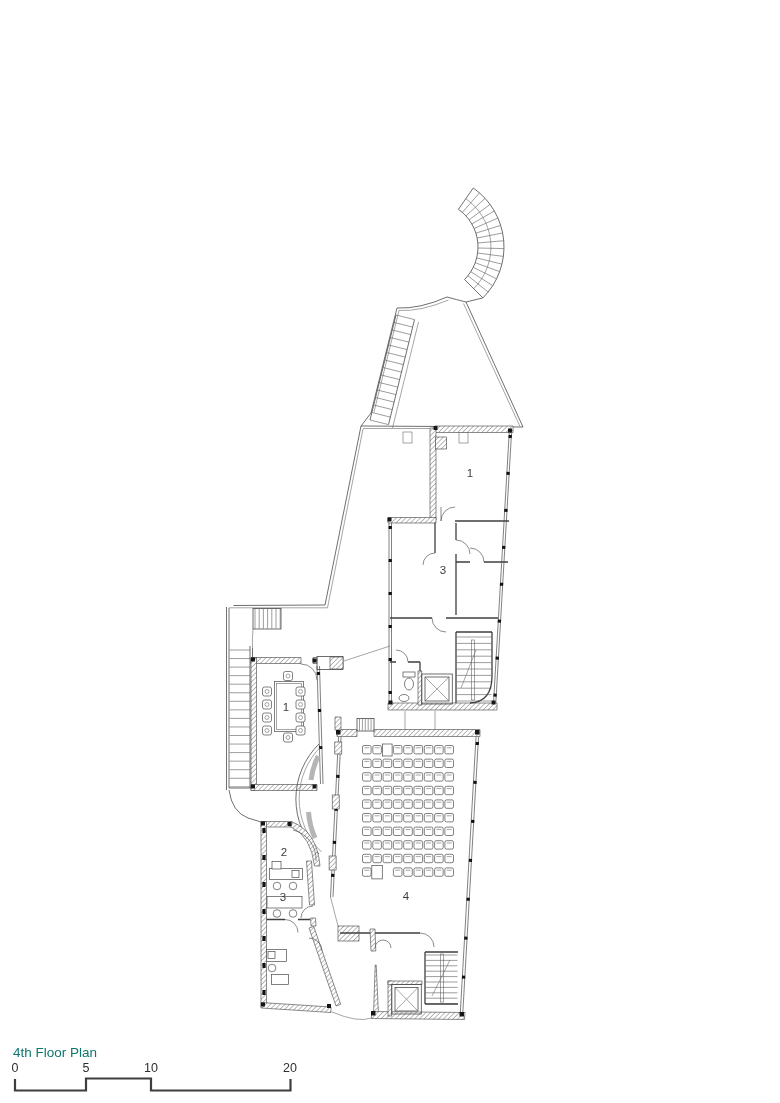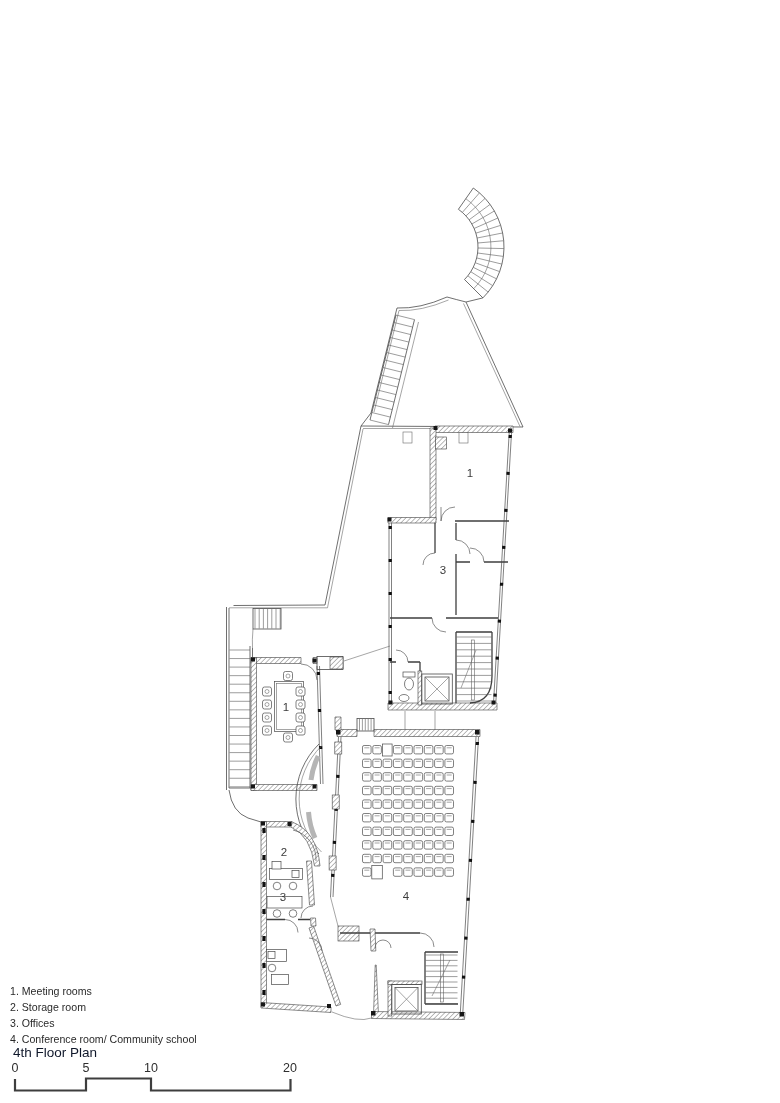--- a/index.html
+++ b/index.html
@@ -12,21 +12,21 @@
   .part{fill:none;stroke:#3f3f3f;stroke-width:1.3;}
   .door{fill:none;stroke:#5a5a5a;stroke-width:0.7;}
   .win{fill:none;stroke:#4a4a4a;stroke-width:0.7;}
   .tick{fill:none;stroke:#101010;stroke-width:3.2;}
   .col{fill:#161616;stroke:none;}
   .tread{stroke:#5a5a5a;stroke-width:0.6;}
   .furn{fill:#fff;stroke:#4a4a4a;stroke-width:0.7;}
   .roomlabel{font-family:"Liberation Sans",sans-serif;font-size:11.5px;fill:#3c3c3c;text-anchor:middle;}
   .scalenum{font-family:"Liberation Sans",sans-serif;font-size:12.5px;fill:#2e2e2e;text-anchor:middle;}
   .legend{position:absolute;left:10px;top:984px;color:#2a2a2a;font-size:10.6px;line-height:15.9px;}
-  .title{position:absolute;left:13px;top:1045px;color:#0f172a;font-size:13.5px;text-align:center;}
+  .title{position:absolute;left:13px;top:1045px;color:#0f766e;font-size:13.5px;text-align:center;}
 </style>
 </head>
 <body>
 
 <div class="page">
 
 <svg width="780" height="1103" viewBox="0 0 780 1103">
   <defs>
     <pattern id="wallHatch" width="3.4" height="3.4" patternUnits="userSpaceOnUse" patternTransform="rotate(45)">
       <rect width="3.4" height="3.4" fill="#ffffff"></rect>
@@ -562,21 +562,15 @@
 
   <g>
     <path d="M15,1079 L15,1090.5 L86,1090.5 L86,1078.5 L151,1078.5 L151,1090.5 L290.5,1090.5 L290.5,1079" fill="none" stroke="#3e3e3e" stroke-width="2.2"></path>
     <text class="scalenum" x="15" y="1072">0</text>
     <text class="scalenum" x="86" y="1072">5</text>
     <text class="scalenum" x="151" y="1072">10</text>
     <text class="scalenum" x="290" y="1072">20</text>
   </g>
 </svg>
 
-<div class="legend">
-  <div>1. Meeting rooms</div>
-  <div>2. Storage room</div>
-  <div>3. Offices</div>
-  <div>4. Conference room/ Community school</div>
+<div class="title">4th Floor Plan</div>
+
 </div>
-<div class="title">4th Floor Plan</div>
-
-</div>
 
 </body></html>

